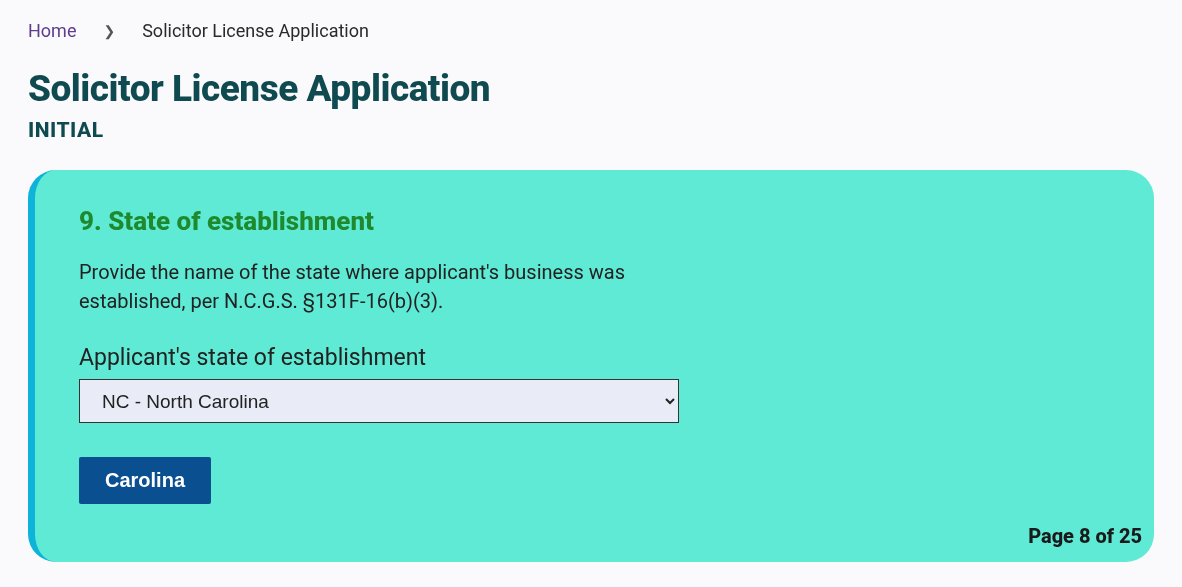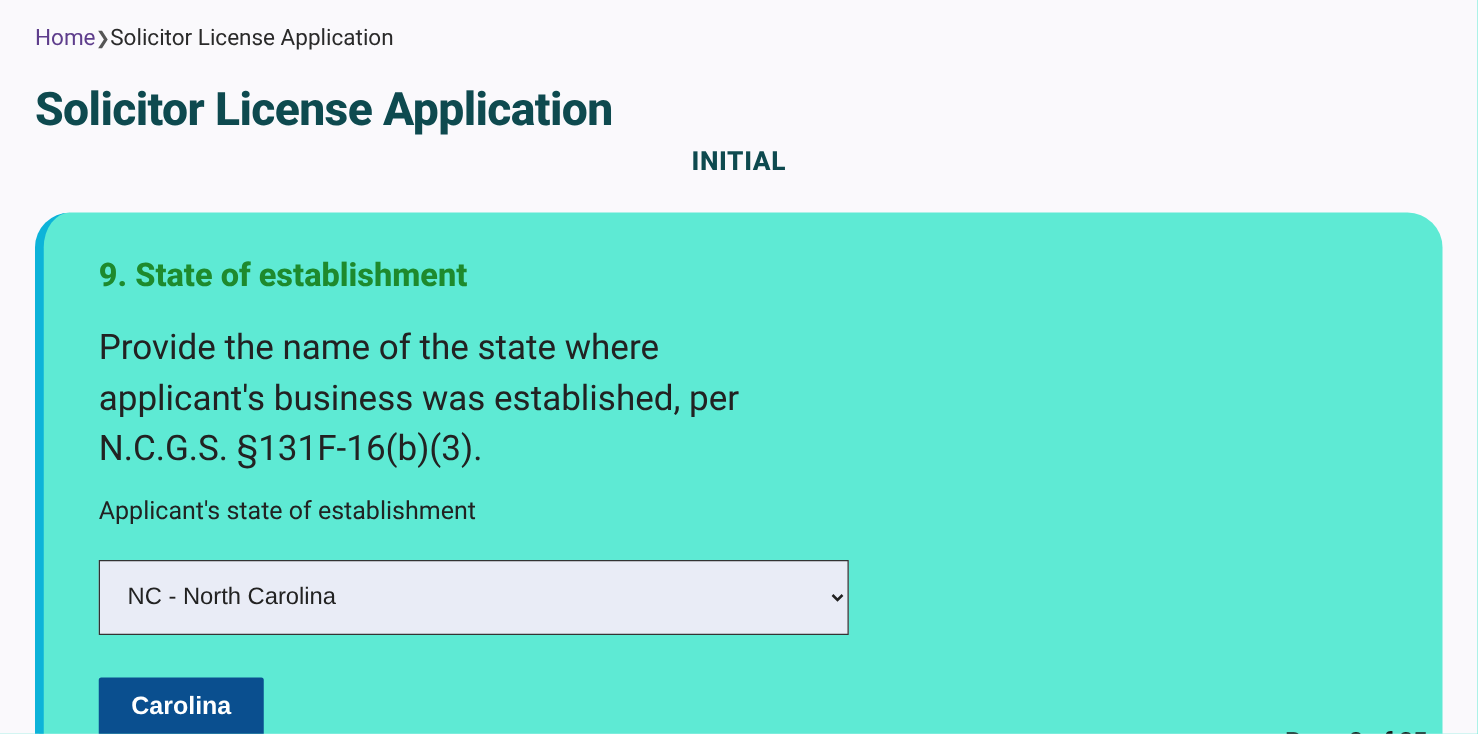--- a/index.html
+++ b/index.html
@@ -7,21 +7,21 @@
       font-family: -apple-system, BlinkMacSystemFont, "Segoe UI", Roboto, "Helvetica Neue", Arial, sans-serif;
       background: #faf9fc;
       color: #1a1a1a;
       width: 1182px;
       height: 587px;
       padding: 20px 28px 0 28px;
     }
     .breadcrumb {
       display: flex;
       align-items: center;
-      gap: 0;
+      gap: 27px;
       font-size: 18px;
       margin-bottom: 26px;
     }
     .breadcrumb a {
       color: #5e3d8c;
       text-decoration: none;
     }
     .chevron {
       color: #555;
       font-size: 14px;
@@ -34,52 +34,51 @@
       font-size: 37px;
       letter-spacing: -0.5px;
       margin-bottom: 8px;
     }
     .subtitle {
       color: #0e4a4f;
       font-weight: 800;
       font-size: 21px;
       letter-spacing: 0.5px;
       margin-bottom: 28px;
-      text-align: center;
     }
     .panel {
       background: #5eead4;
       border-left: 7px solid #0db3d9;
       padding: 36px 44px 30px 44px;
       position: relative;
       min-height: 392px;
       border-radius: 28px;
     }
     .section-title {
       color: #1e8a2d;
       font-weight: 800;
       font-size: 26px;
       margin-bottom: 22px;
     }
     .instruction {
       color: #222;
-      font-size: 28px;
+      font-size: 20px;
       line-height: 1.45;
       max-width: 560px;
-      margin-bottom: 16px;
+      margin-bottom: 28px;
     }
     .field-label {
       display: block;
-      font-size: 20px;
+      font-size: 23px;
       color: #222;
-      margin-bottom: 28px;
+      margin-bottom: 8px;
     }
     .state-select {
       width: 600px;
-      height: 60px;
+      height: 44px;
       background: #e9ecf6;
       border: 1px solid #333;
       font-size: 19px;
       padding: 0 12px 0 18px;
       color: #222;
       appearance: auto;
     }
     .btn-row {
       margin-top: 34px;
       display: flex;

